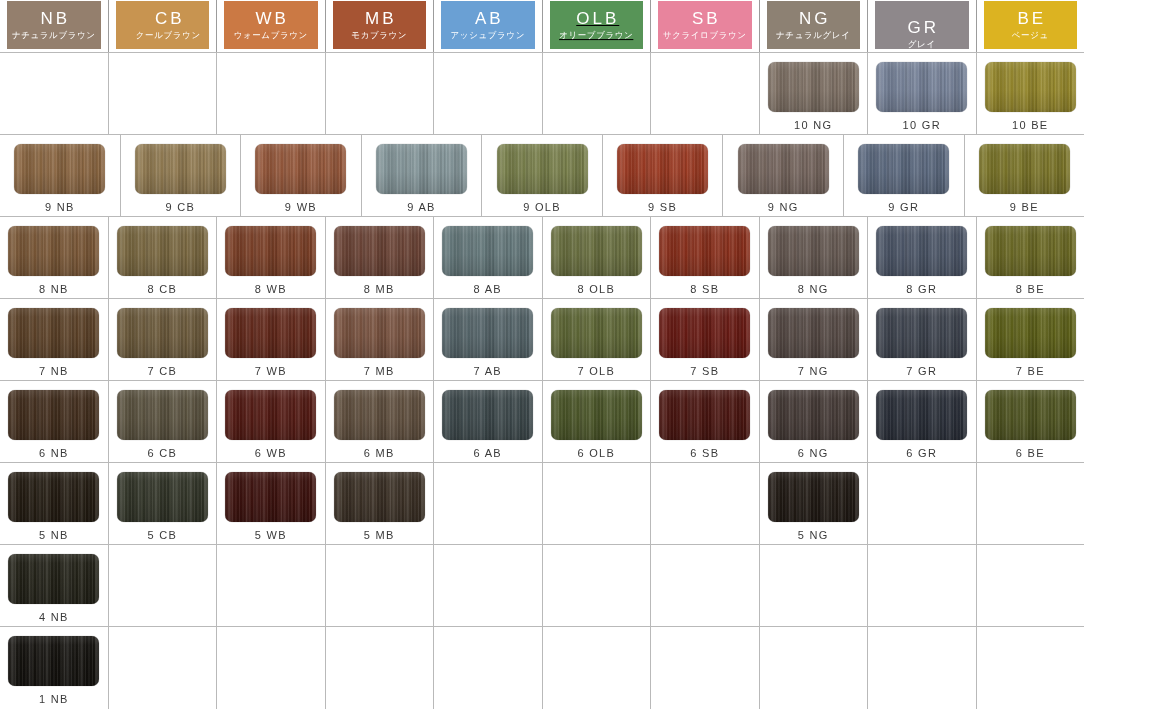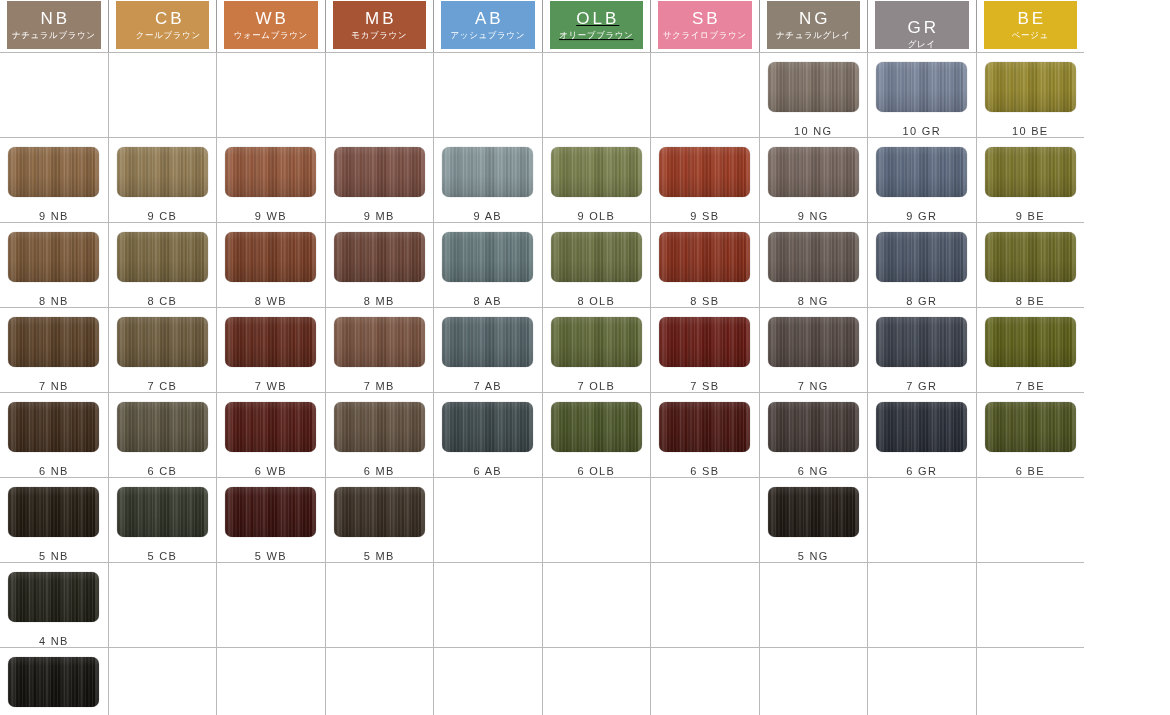--- a/index.html
+++ b/index.html
@@ -123,21 +123,21 @@
   .swatch .shade{
     position:absolute;inset:0;
     background:linear-gradient(180deg,
       rgba(255,255,255,0.10) 0%,
       rgba(255,255,255,0.02) 18%,
       rgba(0,0,0,0.00) 55%,
       rgba(0,0,0,0.10) 92%,
       rgba(0,0,0,0.16) 100%);
   }
   .swatch-label{
-    margin-top:13px;
+    margin-top:7px;
     font-size:11px;
     color:#3a3a3a;
     letter-spacing:1.3px;
     white-space:nowrap;
     text-align:center;
   }
 </style>
 </head>
 <body>
 
@@ -266,29 +266,20 @@
           <div class="swatch-wrap">
             <div class="swatch" style="background: rgb(150, 88, 59);">
               <div class="tex"></div>
               <div class="shade"></div>
             </div>
             <div class="swatch-label">9 WB</div>
           </div>
         </div>
         <div class="cell">
           <div class="swatch-wrap">
-            <div class="swatch" style="background: rgb(124, 79, 67);">
-              <div class="tex"></div>
-              <div class="shade"></div>
-            </div>
-            <div class="swatch-label">9 MB</div>
-          </div>
-        </div>
-        <div class="cell">
-          <div class="swatch-wrap">
             <div class="swatch" style="background: rgb(134, 152, 156);">
               <div class="tex"></div>
               <div class="shade"></div>
             </div>
             <div class="swatch-label">9 AB</div>
           </div>
         </div>
         <div class="cell">
           <div class="swatch-wrap">
             <div class="swatch" style="background: rgb(121, 128, 75);">

